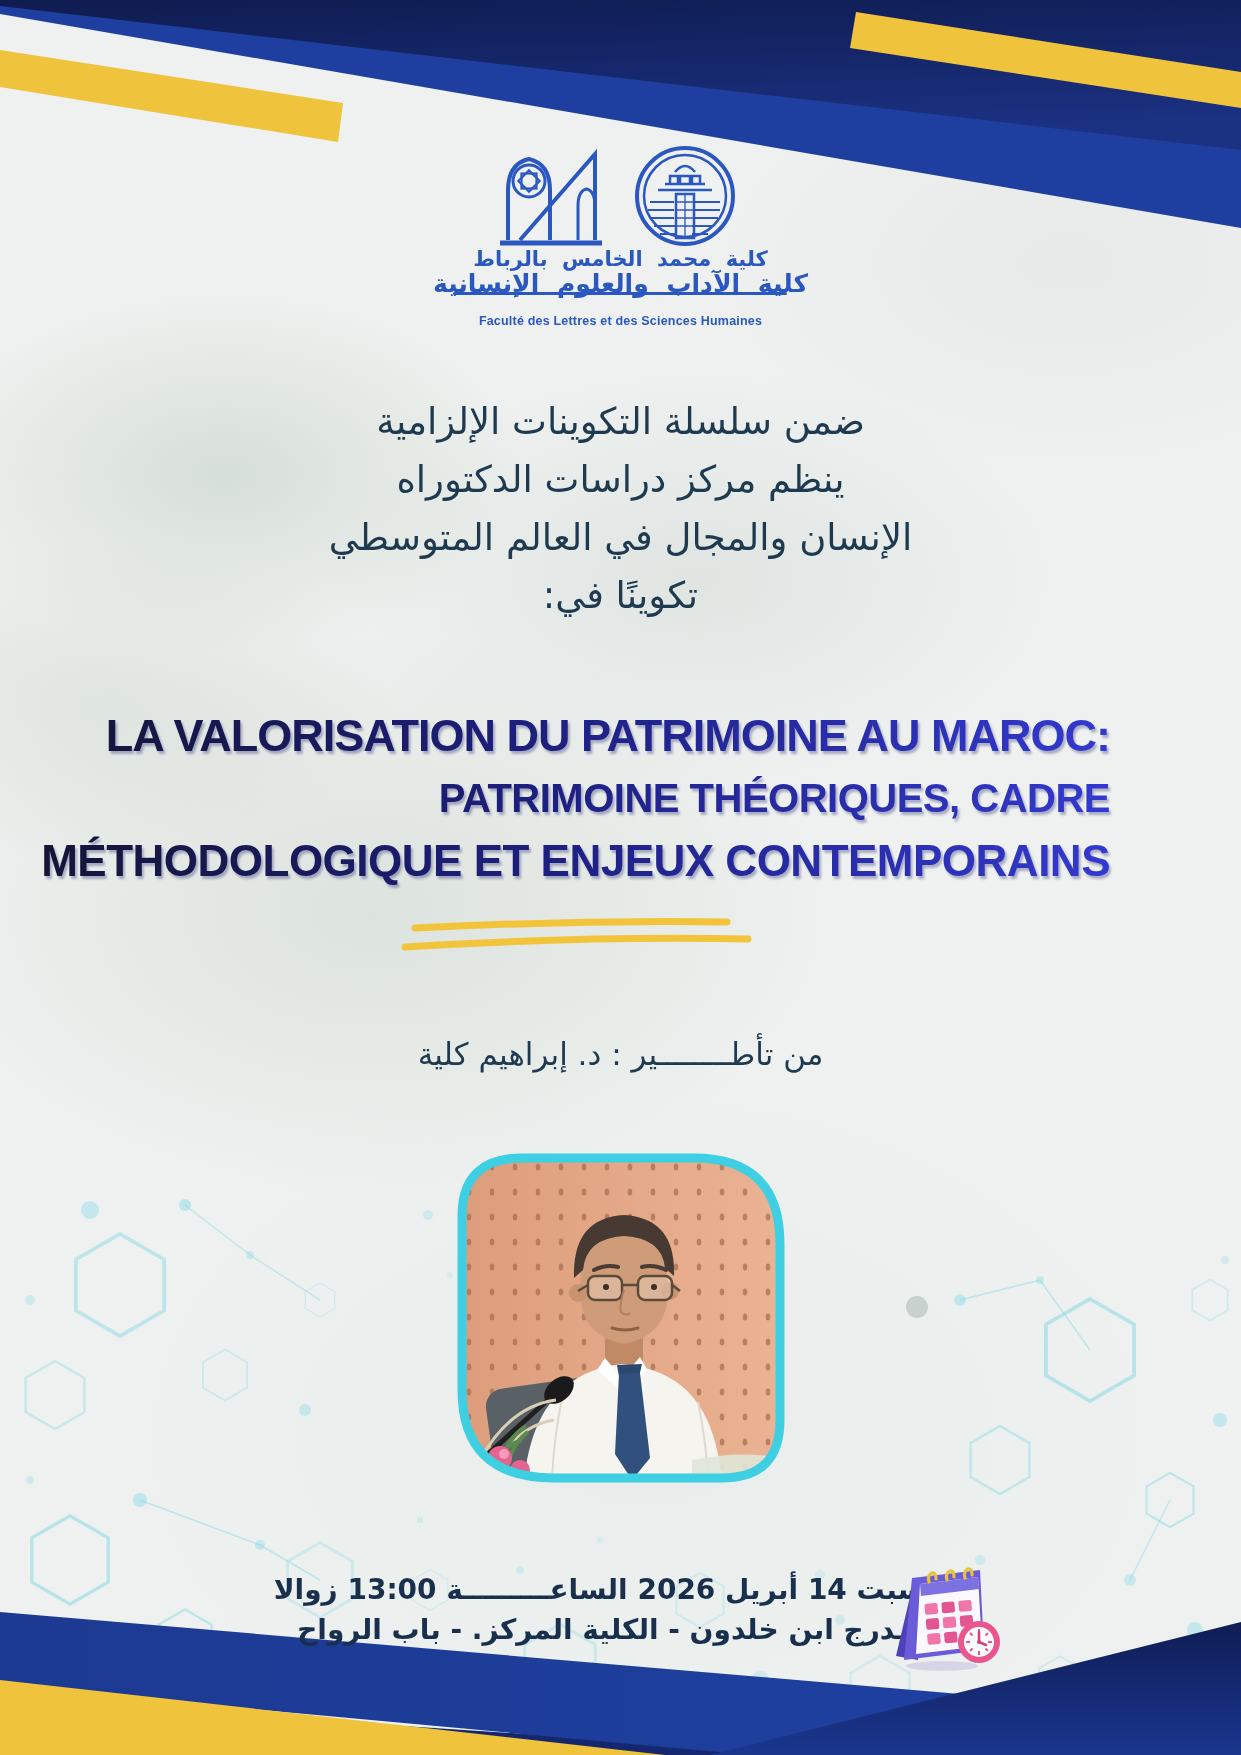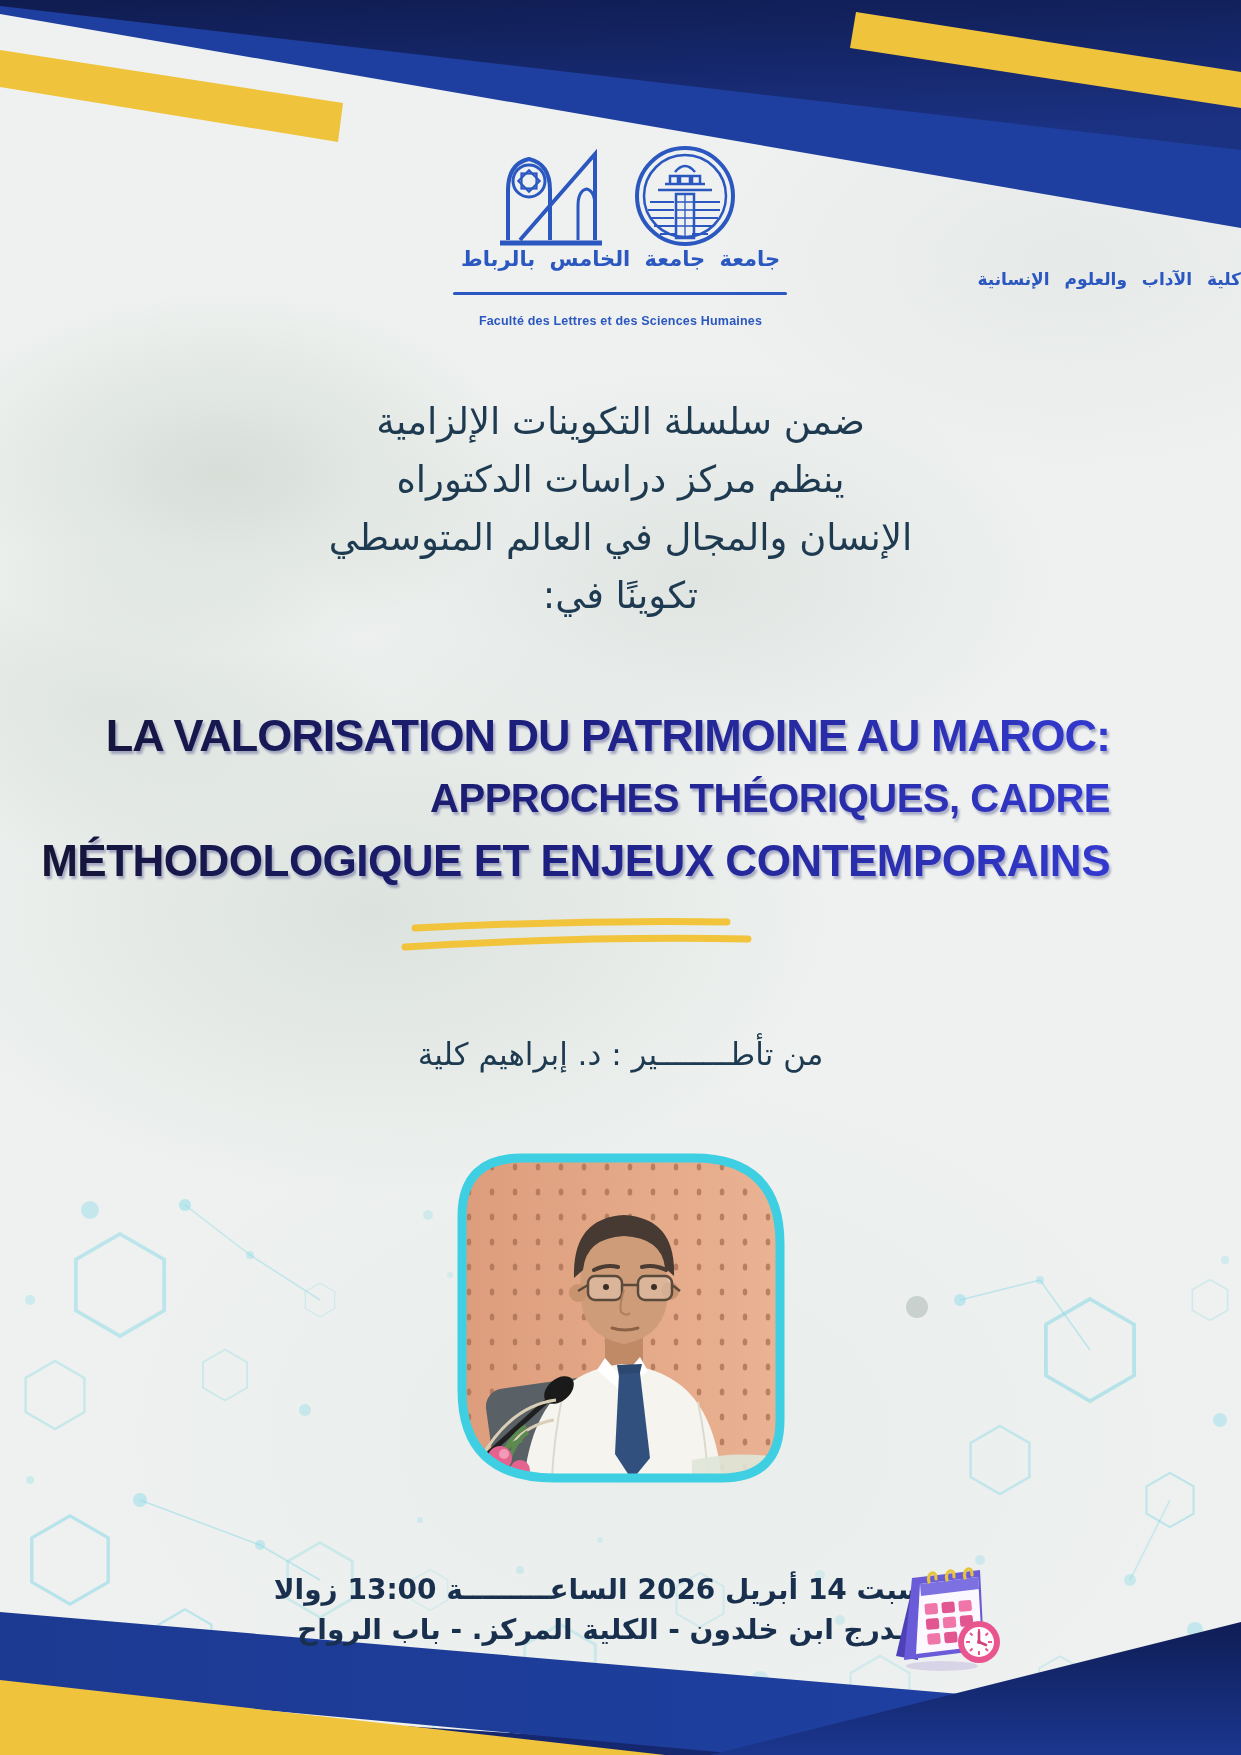--- a/index.html
+++ b/index.html
@@ -16,22 +16,22 @@
       radial-gradient(430px 260px at 18% 27%, rgba(176,192,181,.38), transparent 70%),
       radial-gradient(520px 300px at 56% 33%, rgba(190,200,196,.30), transparent 70%),
       radial-gradient(640px 390px at 30% 52%, rgba(184,197,189,.33), transparent 72%),
       radial-gradient(520px 300px at 86% 15%, rgba(206,211,209,.25), transparent 70%),
       radial-gradient(760px 520px at 52% 82%, rgba(228,234,232,.55), transparent 75%),
       radial-gradient(420px 230px at 8% 40%, rgba(189,201,193,.30), transparent 70%);
   }
   
   .logo-ar1{left:0;width:100%;top:247px;text-align:center;color:#2b57c0;font-weight:bold;
     font-size:21px;word-spacing:7px;direction:rtl;}
-  .logo-ar2{left:0;width:100%;top:269px;text-align:right;color:#2b57c0;font-weight:bold;
-    font-size:17px;word-spacing:9px;direction:rtl;}
+  .logo-ar2{left:0;width:100%;top:269px;text-align:center;color:#2b57c0;font-weight:bold;
+    font-size:25px;word-spacing:9px;direction:rtl;}
   .logo-rule{left:453px;top:292px;width:334px;height:3px;background:#2b57c0;border-radius:2px;}
   .logo-fr1{left:0;width:100%;top:296px;text-align:center;color:#2b57c0;font-weight:bold;
     font-size:17.5px;font-family:"Liberation Sans",sans-serif;letter-spacing:.4px;}
   .logo-fr2{left:0;width:100%;top:314px;text-align:center;color:#2b57c0;font-weight:bold;
     font-size:12.5px;font-family:"Liberation Sans",sans-serif;letter-spacing:.2px;}
   
   .intro{left:0;width:100%;top:393px;text-align:center;direction:rtl;color:#1d3a50;
     font-size:37px;line-height:58px;}
   
   .title-block{left:0;width:1110px;top:0;text-align:center;}
@@ -179,35 +179,35 @@
       </g>
       <g stroke-width="2">
         <path d="M152,58 h24 M150,66 h26 M152,74 h24 M156,82 h22 M162,90 h16"></path>
         <path d="M196,58 h26 M196,66 h26 M196,74 h24 M194,82 h22 M194,90 h16"></path>
       </g>
       <rect x="178" y="50" width="18" height="44" stroke-width="2.5"></rect>
       <path d="M178,58 h18 M178,66 h18 M178,74 h18 M178,82 h18 M187,50 v44" stroke-width="1.3"></path>
     </g>
   </svg>
 
-  <div class="abs logo-ar1">جامعة جامعة الخامس بالرباط</div>
+  <div class="abs logo-ar1">كلية محمد الخامس بالرباط</div>
   <div class="abs logo-ar2">كلية الآداب والعلوم الإنسانية</div>
   <div class="abs logo-rule"></div>
   <div class="abs intro">
     <div>ضمن سلسلة التكوينات الإلزامية</div>
     <div>ينظم مركز دراسات الدكتوراه</div>
     <div>الإنسان والمجال في العالم المتوسطي</div>
     <div>تكوينًا في:</div>
   </div>
 
   <div class="abs logo-fr2">Faculté des Lettres et des Sciences Humaines</div>
 
   <div class="abs title-block">
     <div class="title-line title-l1">LA VALORISATION DU PATRIMOINE AU MAROC:</div>
-    <div class="title-line title-l2">APPROCHES THÉORIQUES, CADRE</div>
+    <div class="title-line title-l2">PATRIMOINE THÉORIQUES, CADRE</div>
     <div class="title-line title-l3">MÉTHODOLOGIQUE ET ENJEUX CONTEMPORAINS</div>
   </div>
 
   <svg class="abs" style="left:395px;top:916px;" width="370" height="40" viewBox="0 0 370 40" aria-hidden="true">
     <path d="M20,12 Q180,4 332,6" stroke="#f1c43b" stroke-width="7" stroke-linecap="round" fill="none"></path>
     <path d="M10,31 Q190,20 353,23" stroke="#f1c43b" stroke-width="7" stroke-linecap="round" fill="none"></path>
   </svg>
 
   <div class="abs framer">من تأطــــــــير : د. إبراهيم كلية</div>
 

